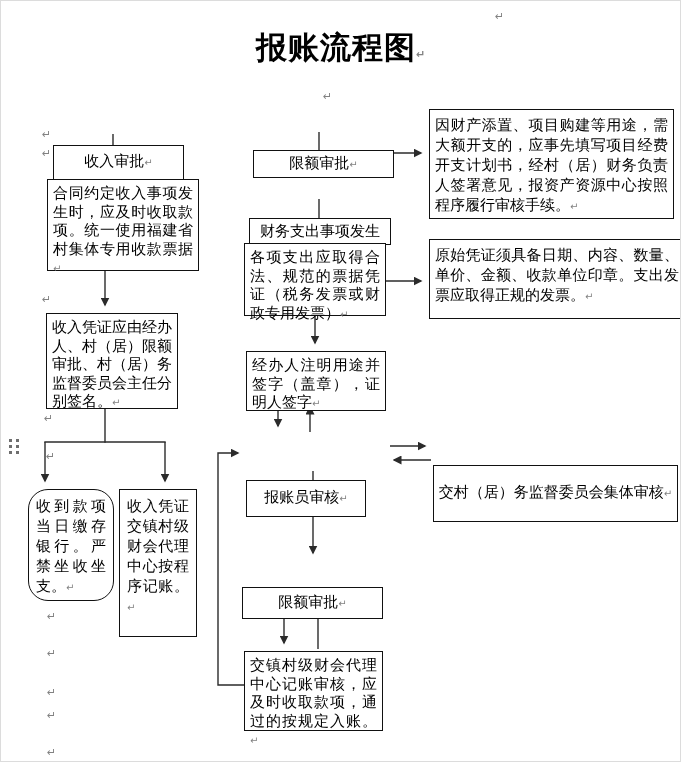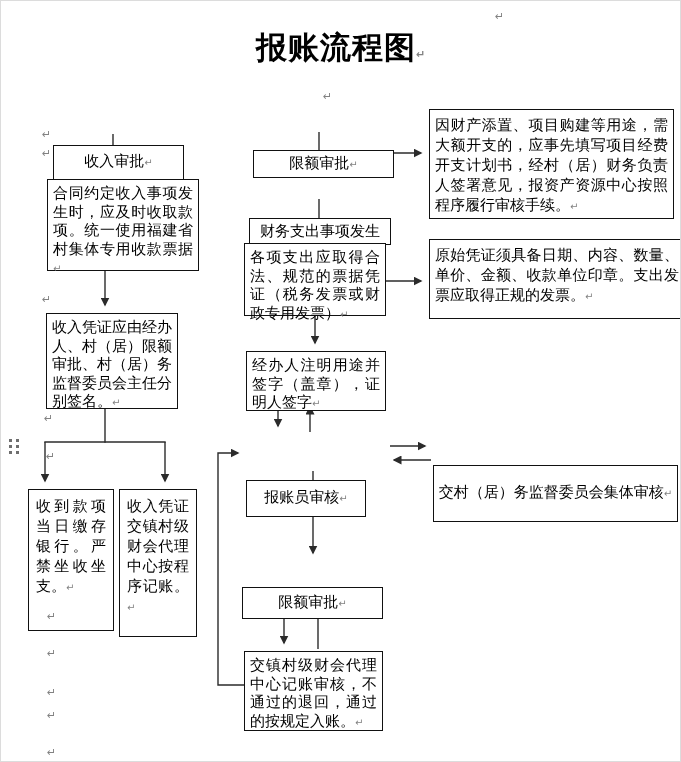--- a/index.html
+++ b/index.html
@@ -106,21 +106,21 @@
   </div>
 
   <div class="node" style="left:46px;top:178px;width:152px;height:92px;">
     <span>合同约定收入事项发生时，应及时收取款项。统一使用福建省村集体专用收款票据</span><span class="pm">↵</span>
   </div>
 
   <div class="node" style="left:45px;top:312px;width:132px;height:96px;">
     <span>收入凭证应由经办人、村（居）限额审批、村（居）务监督委员会主任分别签名。</span><span class="pm">↵</span>
   </div>
 
-  <div class="node narrow" style="left:27px;top:488px;width:86px;height:142px;">
+  <div class="node narrow" style="left:27px;top:488px;width:86px;height:112px;border-radius:20px;">
     <span>收到款项当日缴存银行。严禁坐收坐支。</span><span class="pm">↵</span>
   </div>
 
   <div class="node narrow" style="left:118px;top:488px;width:78px;height:148px;">
     <span>收入凭证交镇村级财会代理中心按程序记账。</span><span class="pm">↵</span>
   </div>
 
   <div class="node center" style="left:252px;top:103px;width:141px;height:28px;">
     <span><span>限额审批</span><span class="pm">↵</span></span>
   </div>
@@ -139,21 +139,21 @@
 
   <div class="node center" style="left:245px;top:433px;width:120px;height:37px;">
     <span><span>报账员审核</span><span class="pm">↵</span></span>
   </div>
 
   <div class="node center" style="left:241px;top:540px;width:141px;height:32px;">
     <span><span>限额审批</span><span class="pm">↵</span></span>
   </div>
 
   <div class="node" style="left:243px;top:650px;width:139px;height:80px;">
-    <span>交镇村级财会代理中心记账审核，不通过的退回，通过的按规定入账。</span><span class="pm">↵</span>
+    <span>交镇村级财会代理中心记账审核，应及时收取款项，通过的按规定入账。</span><span class="pm">↵</span>
   </div>
 
   <div class="node note" style="left:428px;top:108px;width:245px;height:110px;">
     <span>因财产添置、项目购建等用途，需大额开支的，应事先填写项目经费开支计划书，经村（居）财务负责人签署意见，报资产资源中心按照程序履行审核手续。</span><span class="pm">↵</span>
   </div>
 
   <div class="node note" style="left:428px;top:238px;width:256px;height:80px;">
     <span>原始凭证须具备日期、内容、数量、单价、金额、收款单位印章。支出发票应取得正规的发票。</span><span class="pm">↵</span>
   </div>
 

